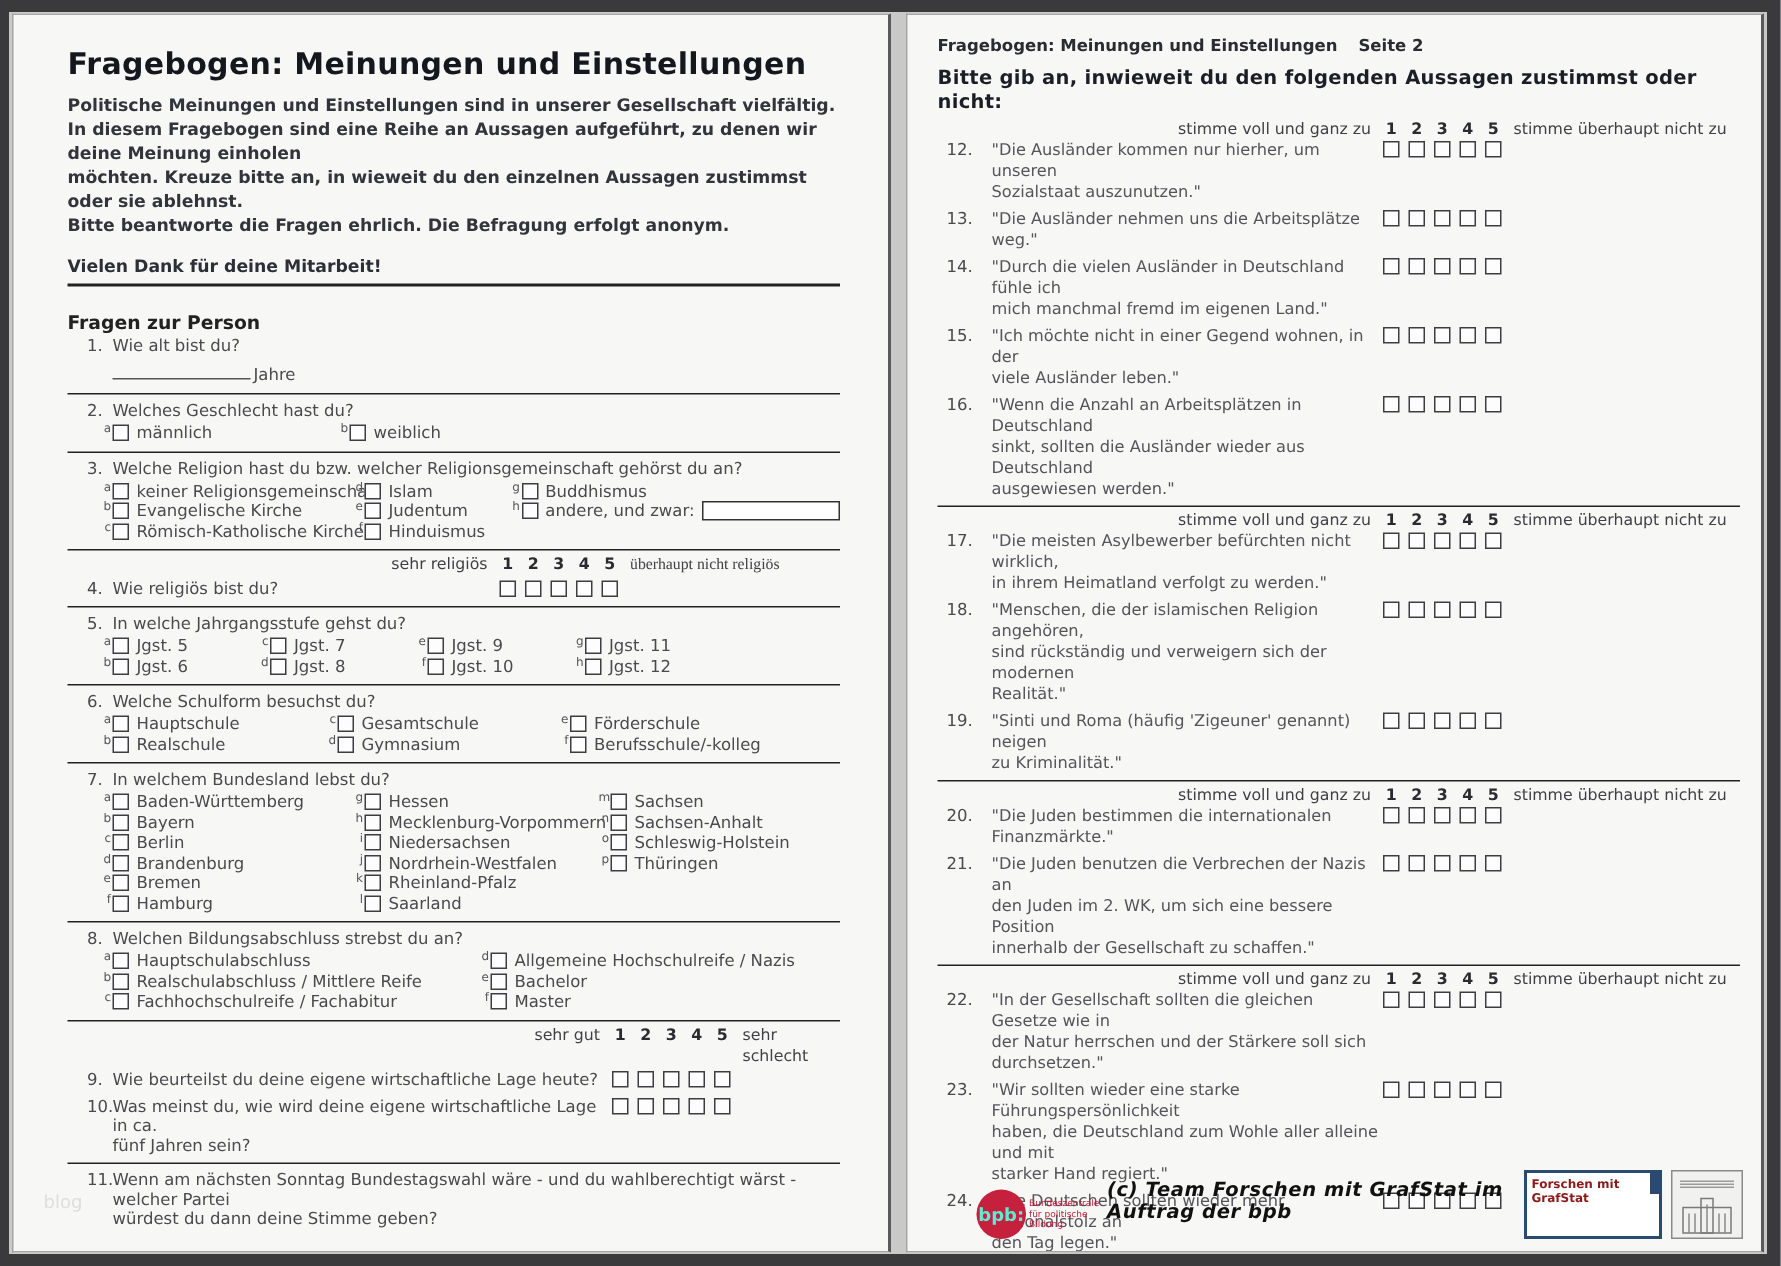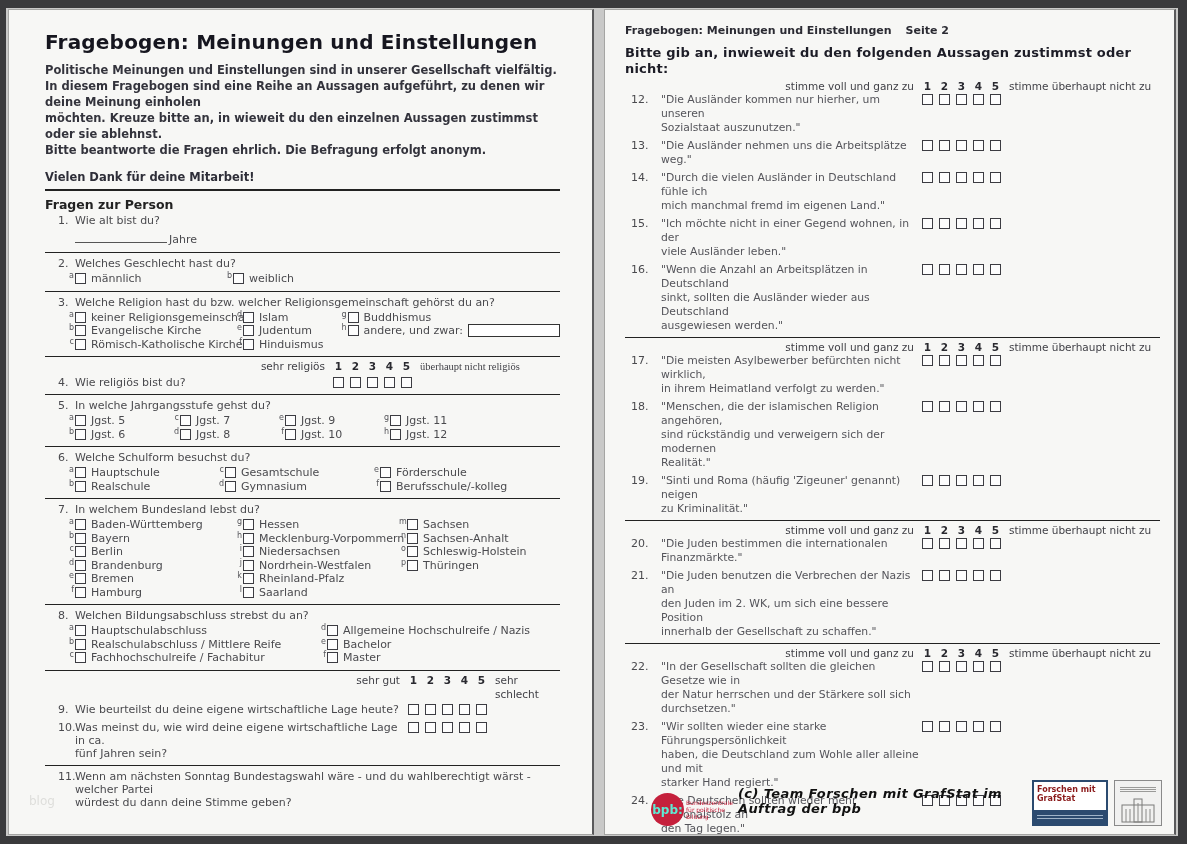--- a/index.html
+++ b/index.html
@@ -10,21 +10,21 @@
   .page{position:absolute;top:1px;height:826px;background:#f7f7f5;box-sizing:border-box;
     border:1px solid #a5a5a3;overflow:hidden;}
   .p1{left:2px;width:586px;border-right:2px solid #5a5a5c;padding:16px 32px 0 36px;}
   .p2{left:598px;width:572px;border-right:2px solid #5a5a5c;padding:14px 14px 0 20px;}
 
   
   h1{margin:4px 0 8px 0;font-size:20px;line-height:24px;color:#16161f;letter-spacing:.2px;}
   .greet{font-size:11.5px;font-weight:bold;color:#2e2e38;line-height:14px;margin-bottom:16px;}
   .intro{font-size:11.5px;font-weight:bold;color:#33333c;line-height:16px;white-space:pre-line;margin-bottom:12px;}
   .thanks{font-size:11.5px;font-weight:bold;color:#2e2e38;line-height:14px;margin-bottom:5px;}
-  .sect{border-top:2px solid #222;padding-top:6px;font-size:12.5px;font-weight:bold;color:#222;line-height:15px;}
+  .sect{border-top:2px solid #222;padding-top:16px;font-size:12.5px;font-weight:bold;color:#222;line-height:15px;}
 
   
   .hr{border-top:1.3px solid #222;margin:2px 0 2px 0;}
   .qblk{padding:2px 0 3px 0;}
   .qrow{display:flex;align-items:flex-start;}
   .qnum{width:30px;padding-left:13px;box-sizing:border-box;font-size:11px;color:#4a4a4e;line-height:13px;flex:none;}
   .qtext{flex:1;font-size:11px;color:#4a4a4e;line-height:13px;white-space:pre-line;}
   .cols{display:flex;margin-left:22px;margin-top:2px;}
   .col{display:flex;flex-direction:column;}
   .opt{display:flex;align-items:center;height:13.5px;font-size:11px;color:#4a4a4e;white-space:nowrap;}
@@ -67,22 +67,22 @@
   .p2 .cb{width:11px;height:11px;}
   .wm{position:absolute;left:20px;bottom:26px;font-size:12px;color:#dededb;}
   .p2footer{position:absolute;left:20px;right:12px;bottom:8px;display:flex;align-items:flex-end;}
   .bpb{display:flex;align-items:center;margin-left:26px;}
   .bpbcirc{width:33px;height:33px;border-radius:50%;background:#c5203c;color:#5eead4;
     display:flex;align-items:center;justify-content:center;font-weight:bold;font-size:12px;flex:none;}
   .bpbsub{font-size:6px;color:#c5203c;line-height:7px;margin-left:2px;width:52px;}
   .copyright{flex:1;text-align:left;font-style:italic;font-weight:bold;font-size:13px;color:#111;
     letter-spacing:.4px;padding-bottom:10px;}
   .logos{display:flex;align-items:flex-end;gap:6px;}
-  .grafstat{width:76px;height:46px;border:2px solid #2b4a6f;background:#fff;box-sizing:border-box;
-    display:flex;flex-direction:column;justify-content:space-between;}
+  .grafstat{width:92px;height:46px;border:2px solid #2b4a6f;background:#fff;box-sizing:border-box;
+    display:flex;flex-direction:row;justify-content:space-between;}
   .gstitle{font-size:8px;font-weight:bold;color:#8b1a1a;padding:3px 3px 0 3px;line-height:9px;}
   .gsband{height:14px;background:#2b4a6f;display:flex;flex-direction:column;justify-content:center;gap:2px;padding:0 3px;}
   .gsline{height:1px;background:#9fb3c8;}
   .unilogo{width:48px;height:46px;border:1px solid #8a8a8a;background:#f1f1f0;box-sizing:border-box;
     display:flex;flex-direction:column;align-items:center;justify-content:flex-end;padding:2px;}
   .unicap{width:36px;height:8px;display:flex;flex-direction:column;gap:1px;margin-bottom:2px;}
   .unicap i{height:1px;background:#9a9a98;display:block;}
 </style>
 </head>
 <body>

